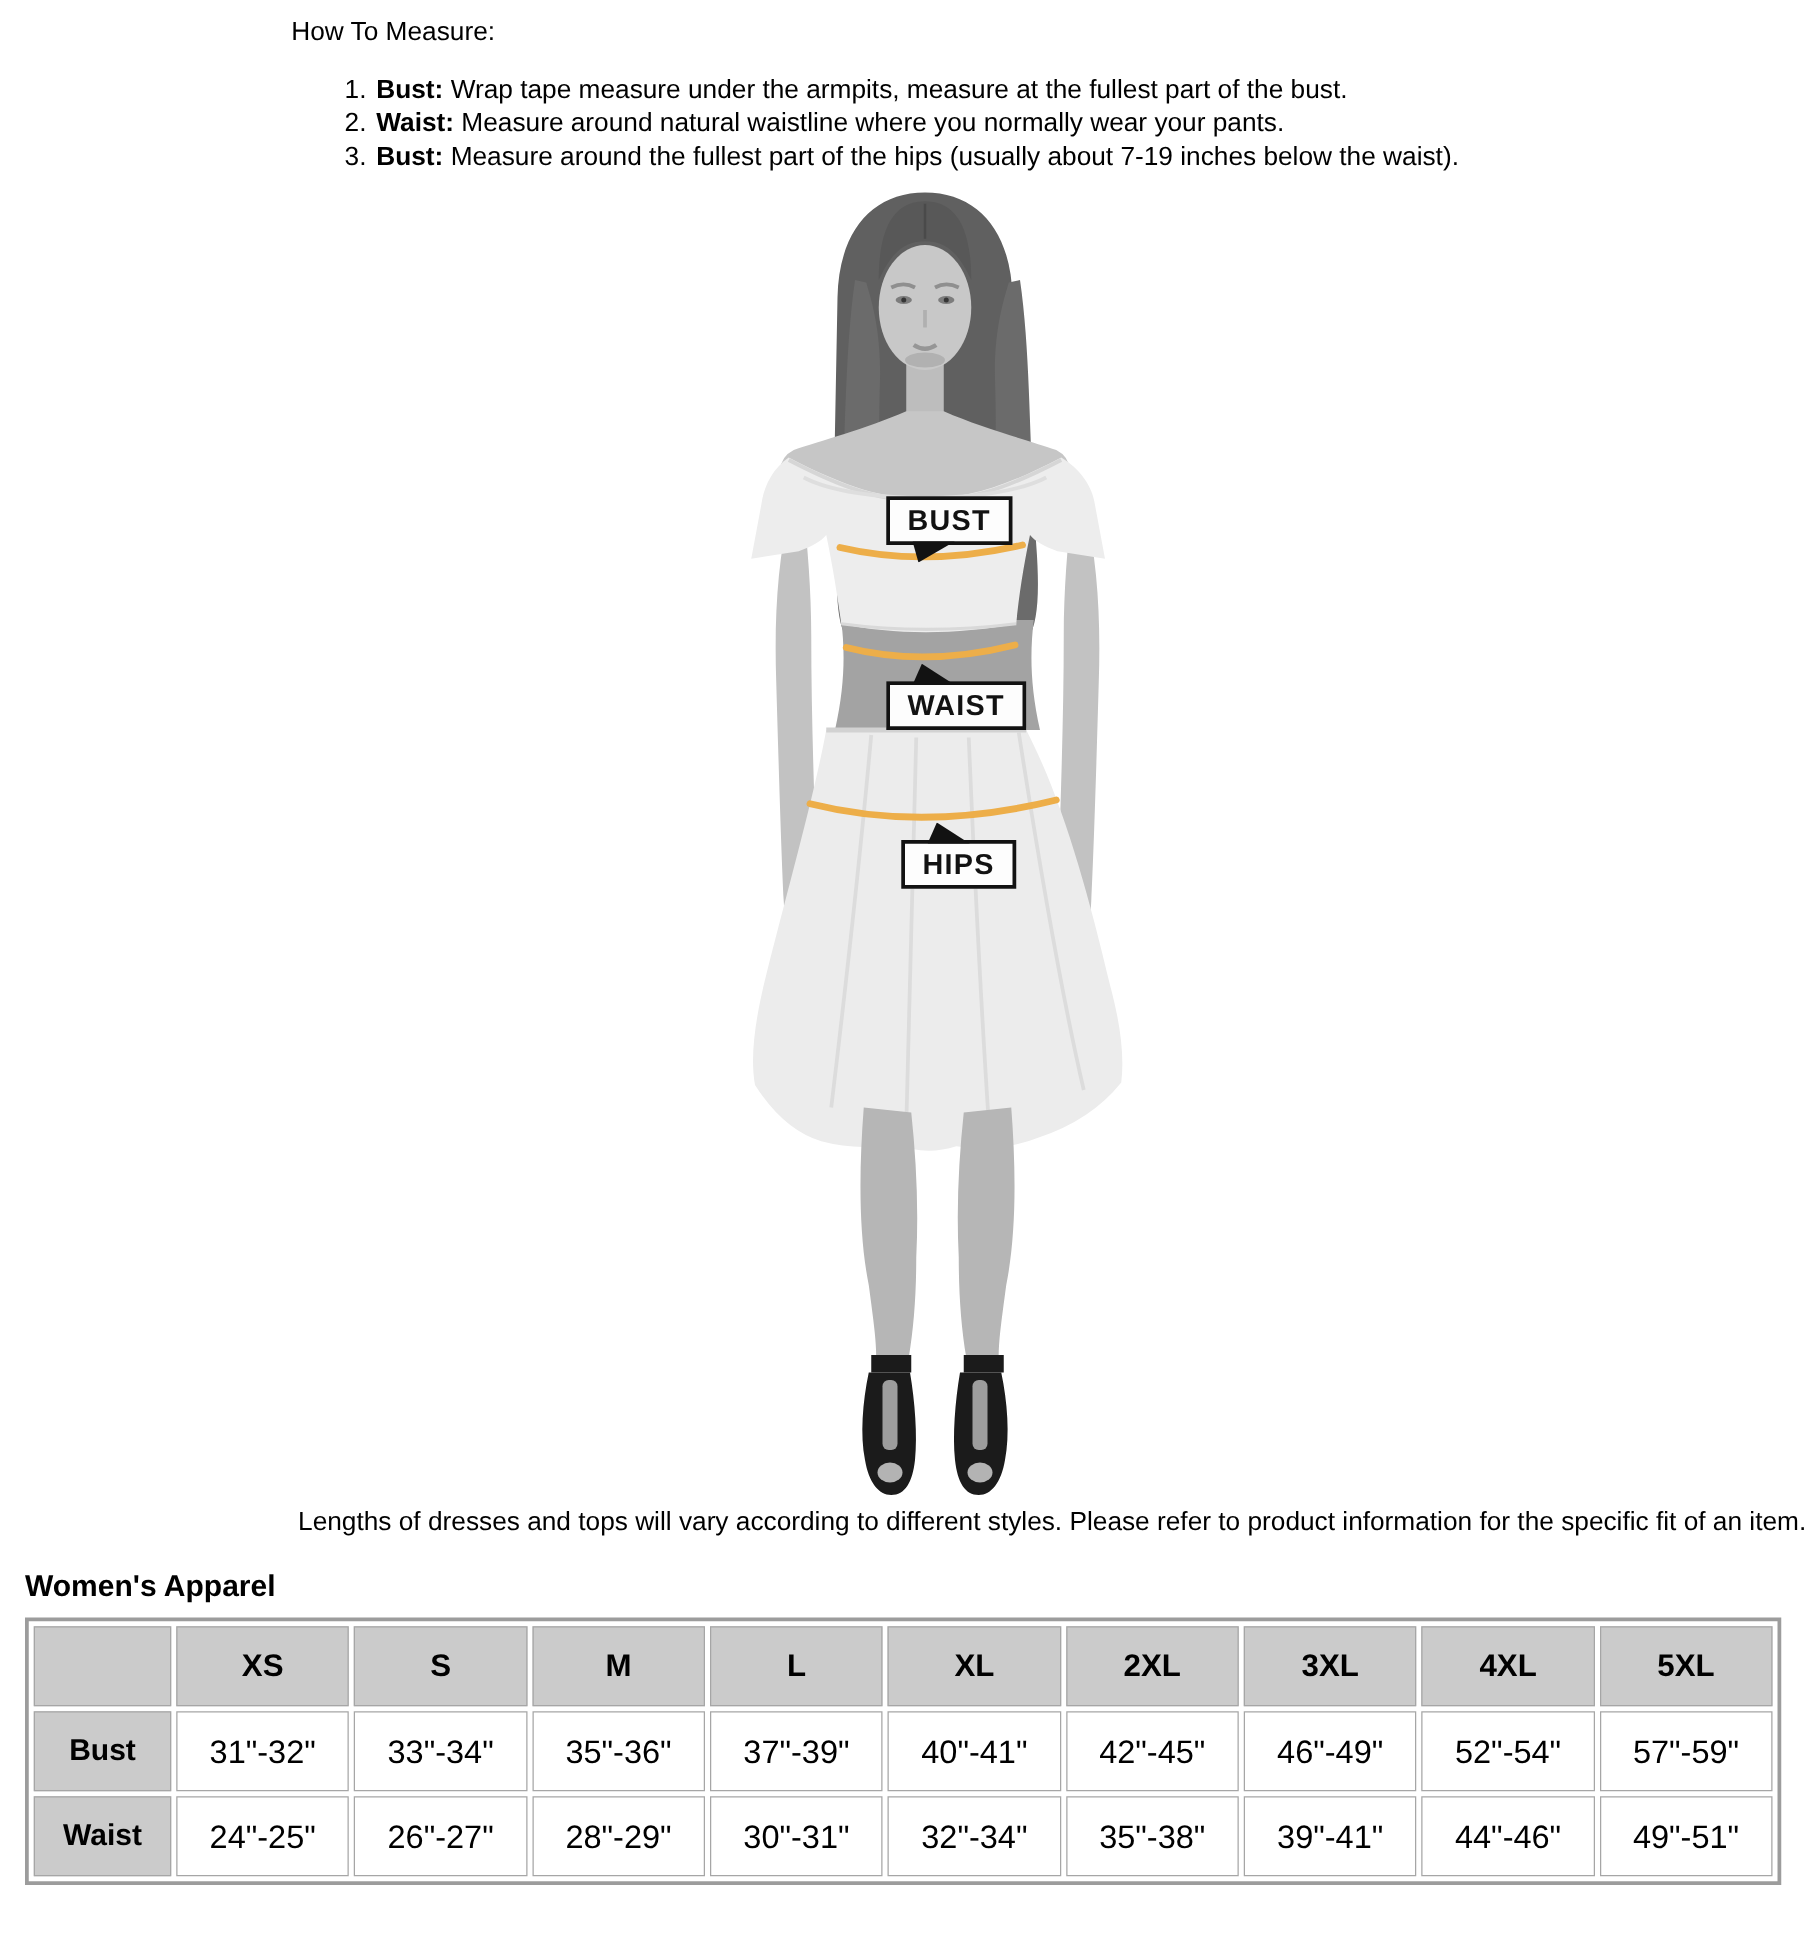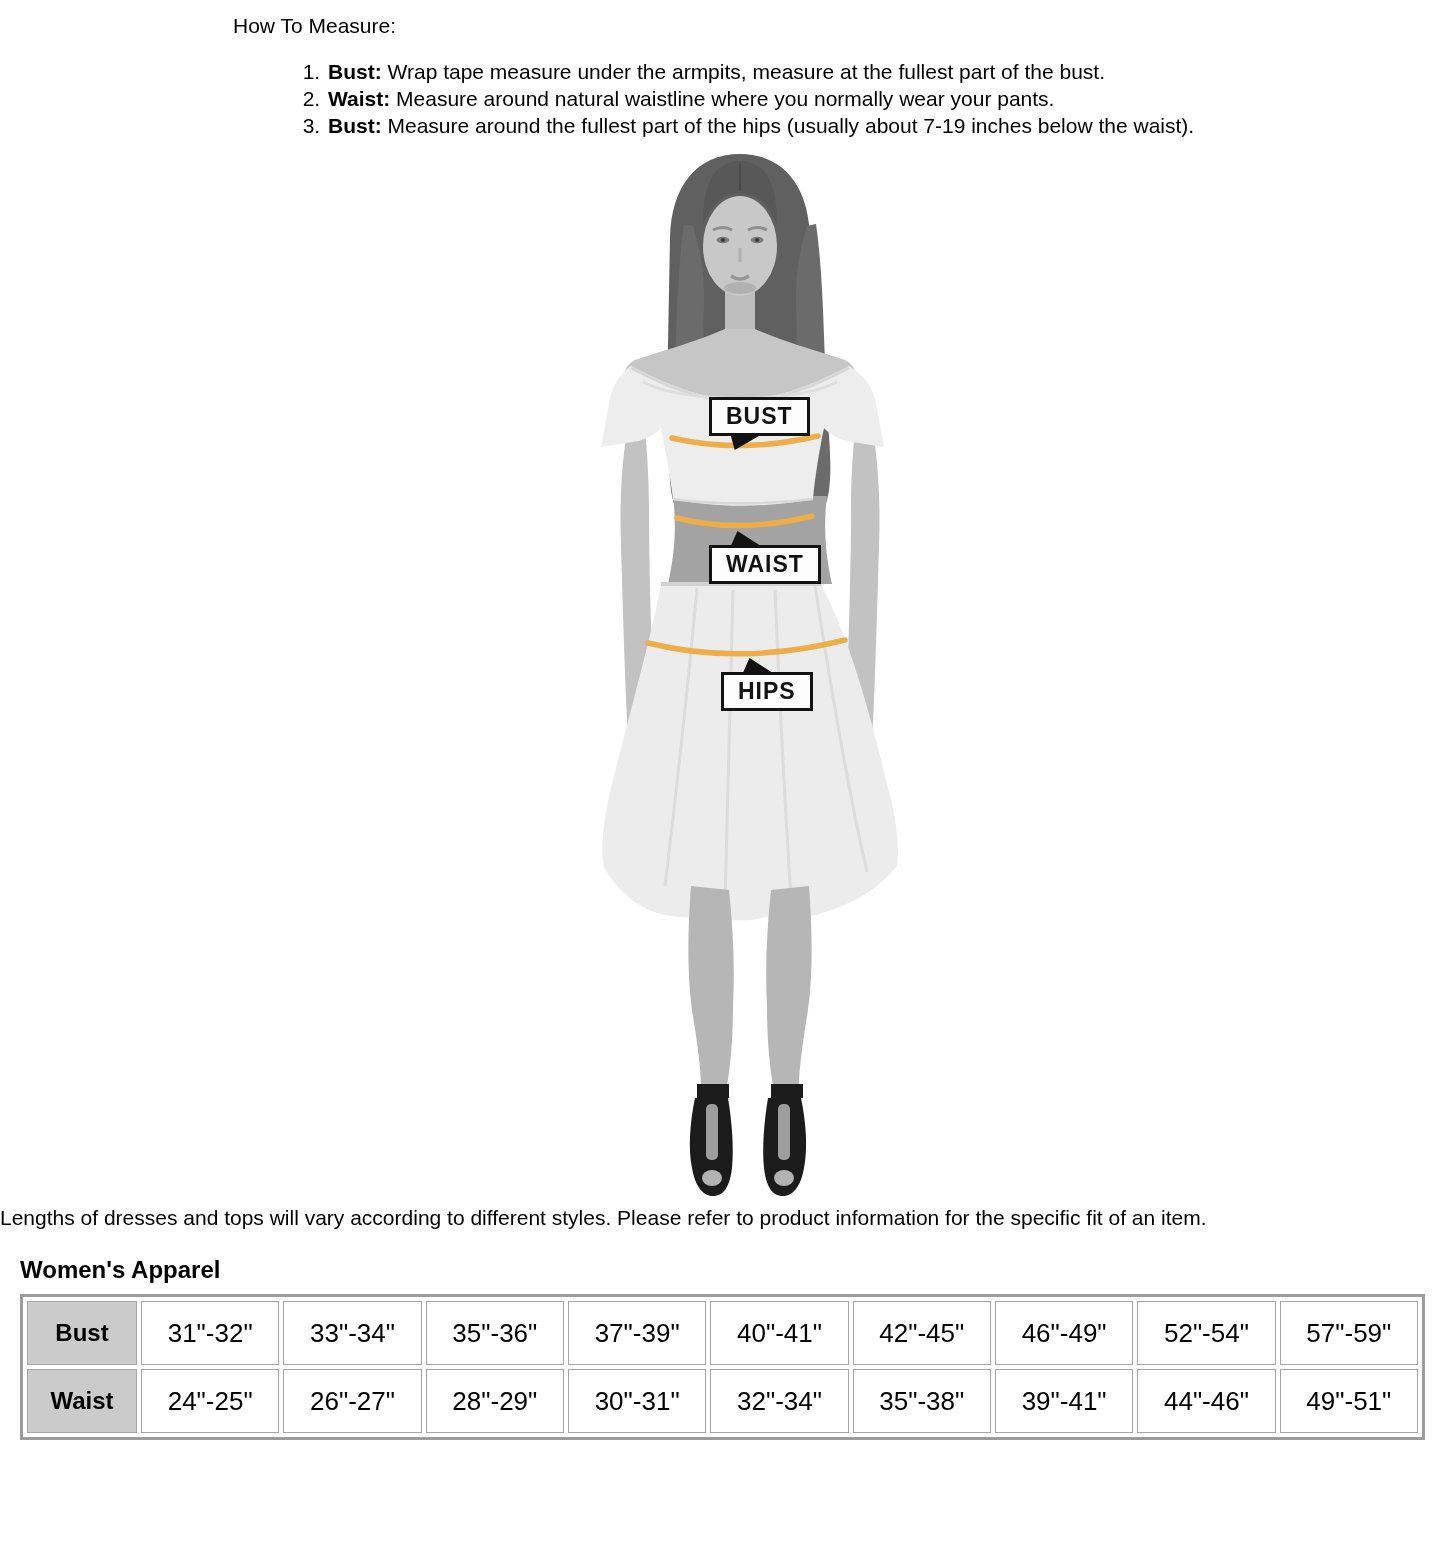--- a/index.html
+++ b/index.html
@@ -11,21 +11,21 @@
     color:#000;
     overflow:hidden;
   }
 
   
   .howto-title {
     position:absolute; left:233px; top:14px;
     font-size:21px; color:#000000;
   }
   .instructions {
-    position:absolute; left:326px; top:58px;
+    position:absolute; left:299px; top:58px;
     font-size:21px; line-height:27px;
     list-style-position:outside;
   }
   .instructions li { padding-left:2px; }
   .instructions .ilabel { font-weight:bold; }
 
   
   .figure-wrap {
     position:absolute; left:585px; top:146px;
     width:330px; height:1060px;
@@ -45,21 +45,21 @@
   .fig-label .tail {
     position:absolute; display:block;
     width:34px; height:17px; background:#121212;
   }
   .tail-down { left:18px; top:100%; clip-path:polygon(0 0, 100% 0, 14% 100%); }
   .tail-up   { left:18px; bottom:100%; clip-path:polygon(22% 0, 100% 100%, 0 100%); }
 
   
   .length-note {
     position:absolute; left:0; top:1206px; width:100%;
-    text-align:left; font-size:21px; color:#000;
+    text-align:right; font-size:21px; color:#000;
   }
 
   
   .section-title {
     position:absolute; left:20px; top:1256px;
     font-size:24px; font-weight:bold; color:#000;
   }
   table.size-table {
     position:absolute; left:20px; top:1294px;
     width:1405px; table-layout:fixed;
@@ -192,20 +192,32 @@
       <col>
       <col>
       <col>
       <col>
       <col>
       <col>
       <col>
       <col>
   </colgroup>
   <tbody>
+    <tr>
+      <th></th>
+      <th>XS</th>
+      <th>S</th>
+      <th>M</th>
+      <th>L</th>
+      <th>XL</th>
+      <th>2XL</th>
+      <th>3XL</th>
+      <th>4XL</th>
+      <th>5XL</th>
+    </tr>
     <tr>
       <td class="row-label">Bust</td>
       <td class="value">31"-32"</td>
       <td class="value">33"-34"</td>
       <td class="value">35"-36"</td>
       <td class="value">37"-39"</td>
       <td class="value">40"-41"</td>
       <td class="value">42"-45"</td>
       <td class="value">46"-49"</td>
       <td class="value">52"-54"</td>

